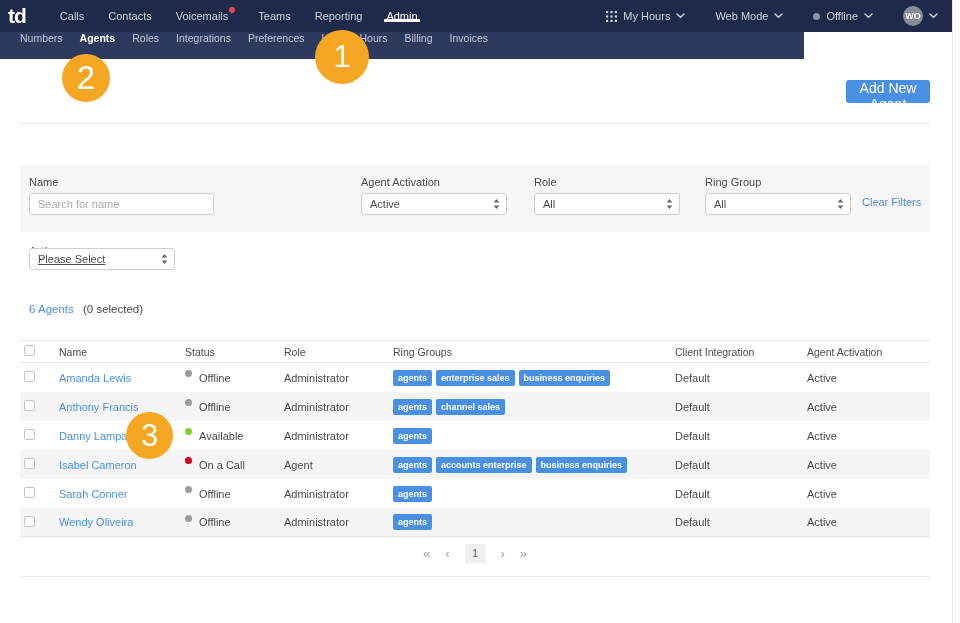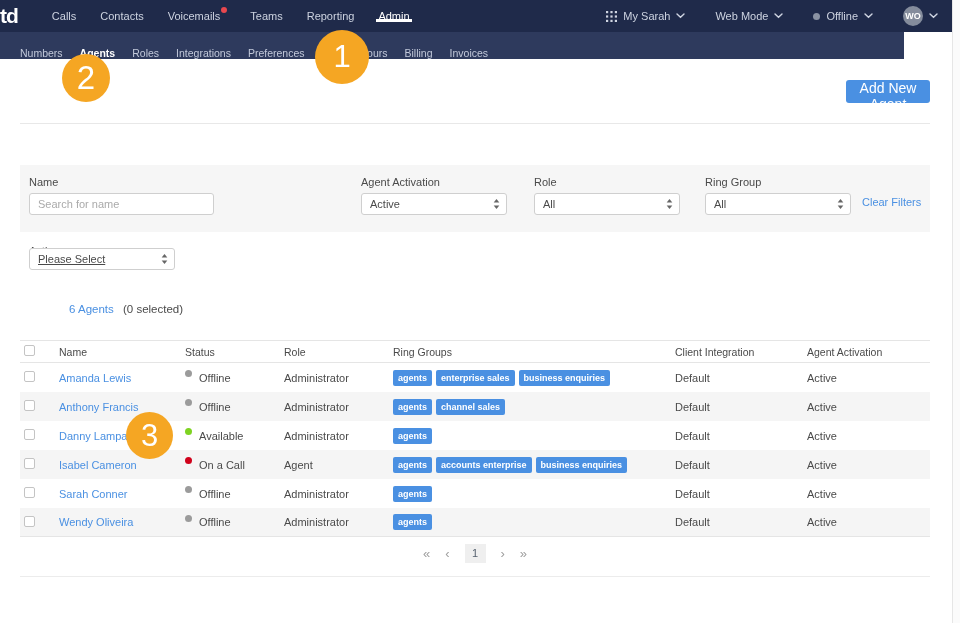--- a/index.html
+++ b/index.html
@@ -10,21 +10,21 @@
     color:#4a4a4a; font-size:11px;
   }
 
   
   .topnav {
     position:absolute; left:0; top:0; width:952px; height:32px;
     background:#1f2a4a; display:flex; align-items:stretch; z-index:5;
   }
   .logo {
     color:#fff; font-size:21px; font-weight:bold; letter-spacing:-1px;
-    display:flex; align-items:center; margin-left:0;
+    display:flex; align-items:center; margin-left:8px;
   }
   .topnav-items { display:flex; align-items:center; margin-left:22px; }
   .topnav-item {
     position:relative; display:flex; align-items:center; padding:0 12px;
     color:#cdd3e0; font-size:11px; cursor:pointer;
   }
   .topnav-item.active { color:#ffffff; font-weight:normal; }
   .topnav-item.active::after {
     content:""; position:absolute; left:10px; right:10px; bottom:0; height:3px; background:#ffffff;
   }
@@ -35,22 +35,22 @@
   .topnav-right { margin-left:auto; display:flex; align-items:center; gap:0; padding-right:14px; }
   .tn-group { display:flex; align-items:center; gap:6px; color:#cdd3e0; font-size:11px; margin-left:30px; cursor:pointer; }
   .presence-dot { width:7px; height:7px; border-radius:50%; background:#8a92a3; display:inline-block; }
   .avatar {
     width:20px; height:20px; border-radius:50%; background:#848c9c; color:#fff;
     font-size:9px; font-weight:bold; display:flex; align-items:center; justify-content:center;
   }
 
   
   .subnav {
-    position:absolute; left:0; top:32px; width:904px; height:27px;
-    background:#2e3a5d; display:flex; align-items:flex-end; padding-left:20px; gap:17px; z-index:4;
+    position:absolute; left:0; top:32px; width:804px; height:27px;
+    background:#2e3a5d; display:flex; align-items:flex-start; padding-left:20px; gap:17px; z-index:4;
   }
   .subnav-item { color:#c2c9da; font-size:10.5px; cursor:pointer; }
   .subnav-item.active { color:#ffffff; font-weight:bold; }
 
   
   .annot {
     position:absolute; border-radius:50%; background:#f5a623; color:#ffffff;
     display:flex; align-items:center; justify-content:center; z-index:50;
     font-size:31px; font-weight:400;
   }
@@ -85,21 +85,21 @@
   }
   .link { color:#4a90e2; font-size:11px; text-decoration:none; cursor:pointer; }
   .clear-link { position:absolute; left:842px; top:31px; }
 
   
   .actions-label { position:absolute; left:29px; top:245px; font-size:11px; }
   .actions-select { position:absolute; left:29px; top:248px;text-decoration:underline; }
 
   
   .count-row { position:absolute; left:29px; top:303px; font-size:11.5px; }
-  .count-row .count { color:#4a90e2;margin-left:40px; }
+  .count-row .count { color:#4a90e2; }
   .count-row .selected { color:#4a4a4a; margin-left:6px; }
 
   
   .agent-table { position:absolute; left:20px; top:340px; width:910px; }
   .trow {
     display:grid; grid-template-columns:39px 126px 99px 109px 282px 132px 1fr;
     align-items:center;
   }
   .thead { height:23px; border-top:1px solid #e5e5e5; border-bottom:1px solid #e5e5e5; font-size:10.5px; color:#4a4a4a; }
   .tbody-row { height:29px; font-size:11px; }
@@ -174,21 +174,21 @@
               <rect x="4.8" y="0" width="2.4" height="2.4"></rect>
               <rect x="9.6" y="0" width="2.4" height="2.4"></rect>
             <rect x="0" y="4.8" width="2.4" height="2.4"></rect>
               <rect x="4.8" y="4.8" width="2.4" height="2.4"></rect>
               <rect x="9.6" y="4.8" width="2.4" height="2.4"></rect>
             <rect x="0" y="9.6" width="2.4" height="2.4"></rect>
               <rect x="4.8" y="9.6" width="2.4" height="2.4"></rect>
               <rect x="9.6" y="9.6" width="2.4" height="2.4"></rect>
           </g>
         </svg>
-        <span>My Sarah</span>
+        <span>My Hours</span>
         <svg class="icon-svg" width="9" height="6" viewBox="0 0 9 6">
             <path d="M1 1 L4.5 4.3 L8 1" fill="none" stroke="#cfd5e2" stroke-width="1.4" stroke-linecap="round"></path>
           </svg>
       </div>
       <div class="tn-group">
         <span>Web Mode</span>
         <svg class="icon-svg" width="9" height="6" viewBox="0 0 9 6">
             <path d="M1 1 L4.5 4.3 L8 1" fill="none" stroke="#cfd5e2" stroke-width="1.4" stroke-linecap="round"></path>
           </svg>
       </div>

